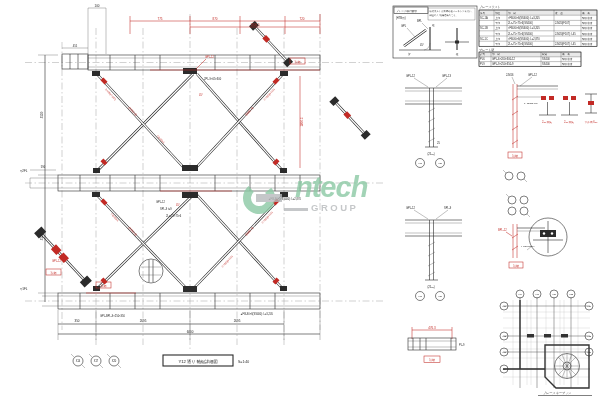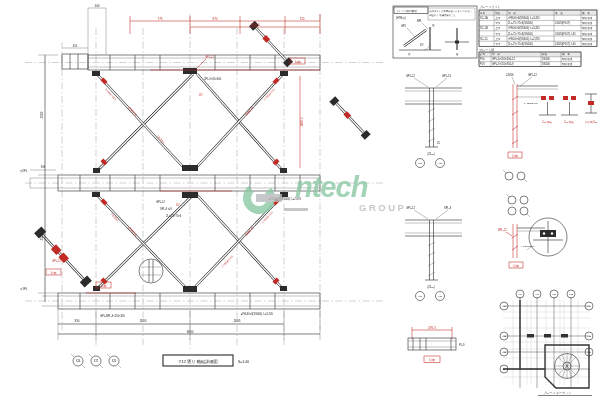--- a/index.html
+++ b/index.html
@@ -18,21 +18,21 @@
   .gl{stroke:#c4c4c4;stroke-width:.35;fill:none}
   .dk{stroke:#555;stroke-width:.5;fill:none}
   .thick{stroke:#333;stroke-width:1.4;fill:none}
   .t2{font-size:2.3px}.t25{font-size:2.6px}.t3{font-size:3px}.t35{font-size:3.5px}.t4{font-size:4.2px}
   .mid{text-anchor:middle}
   .wm{position:absolute;left:240px;top:179px;width:125px;height:40px;opacity:.8;pointer-events:none;}
   .wm-name{position:absolute;left:55px;top:-6px;font-style:italic;font-weight:bold;
            font-size:29px;color:#8cc9a4;letter-spacing:-1px;line-height:1;}
   .wm-bar{position:absolute;left:44px;top:29px;width:24px;height:2.5px;background:#b7babc;}
   .wm-group{position:absolute;left:71px;top:24px;font-size:9.5px;font-weight:bold;
-            letter-spacing:2.5px;color:#b7babc;line-height:1;margin-left:48px;}
+            letter-spacing:2.5px;color:#b7babc;line-height:1;}
 </style>
 </head>
 <body>
 
 <div id="sheet">
 
 <svg id="cad" width="600" height="400" viewBox="0 0 600 400">
 
   <g>
     <line class="chain" x1="96" y1="28" x2="96" y2="345"></line>

